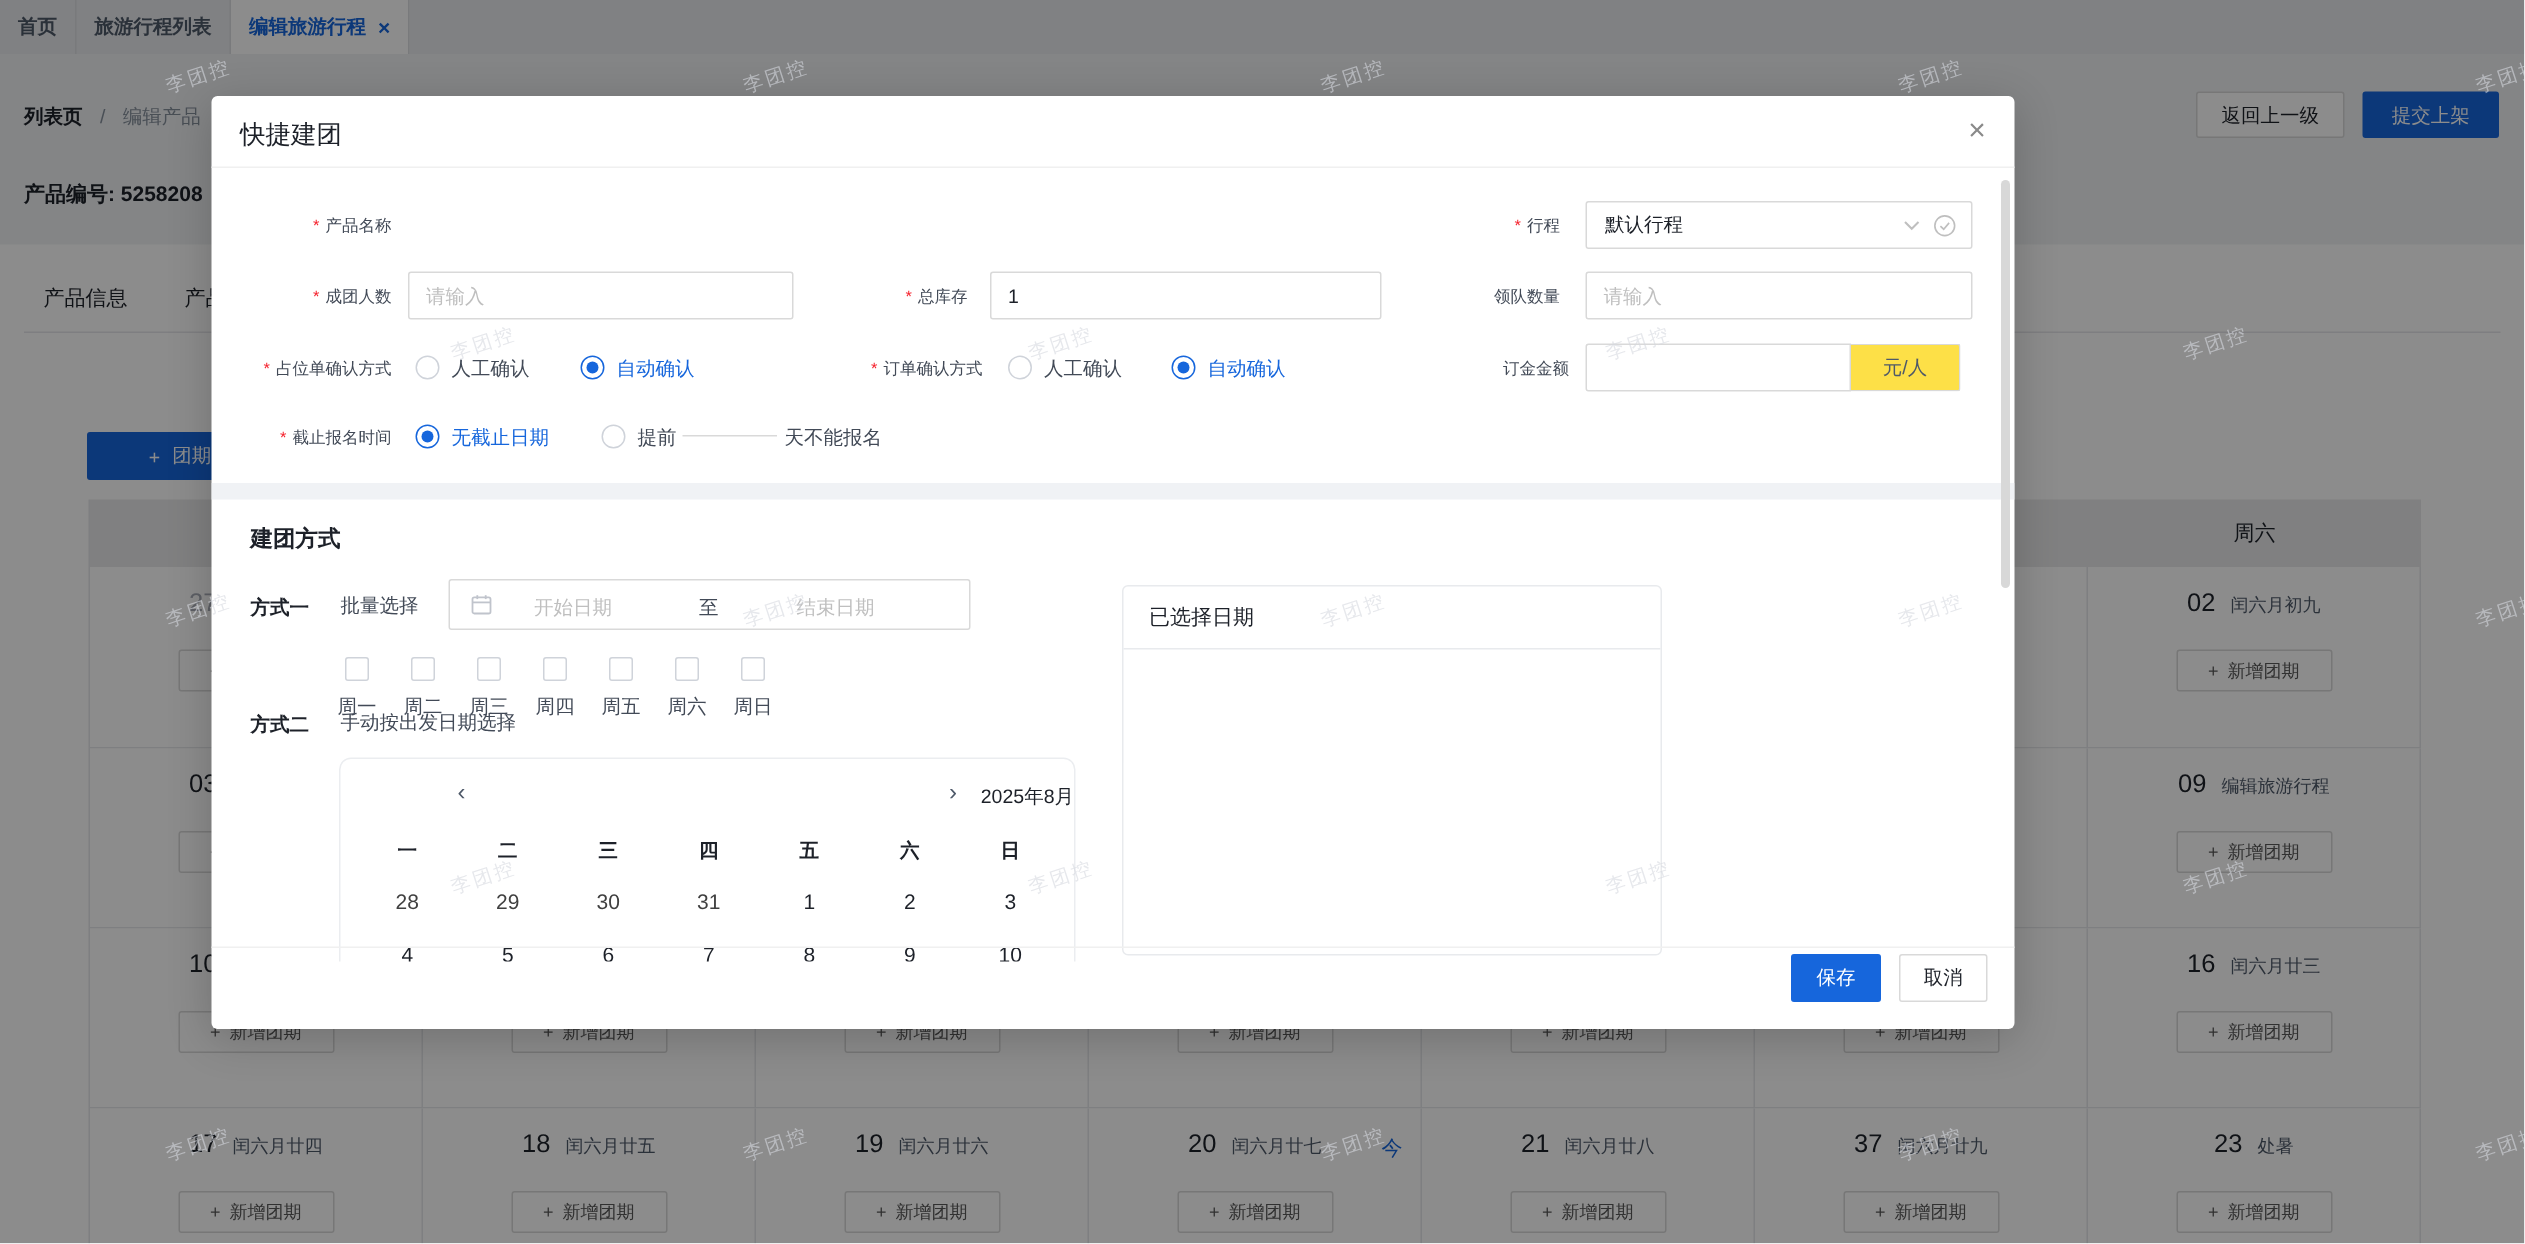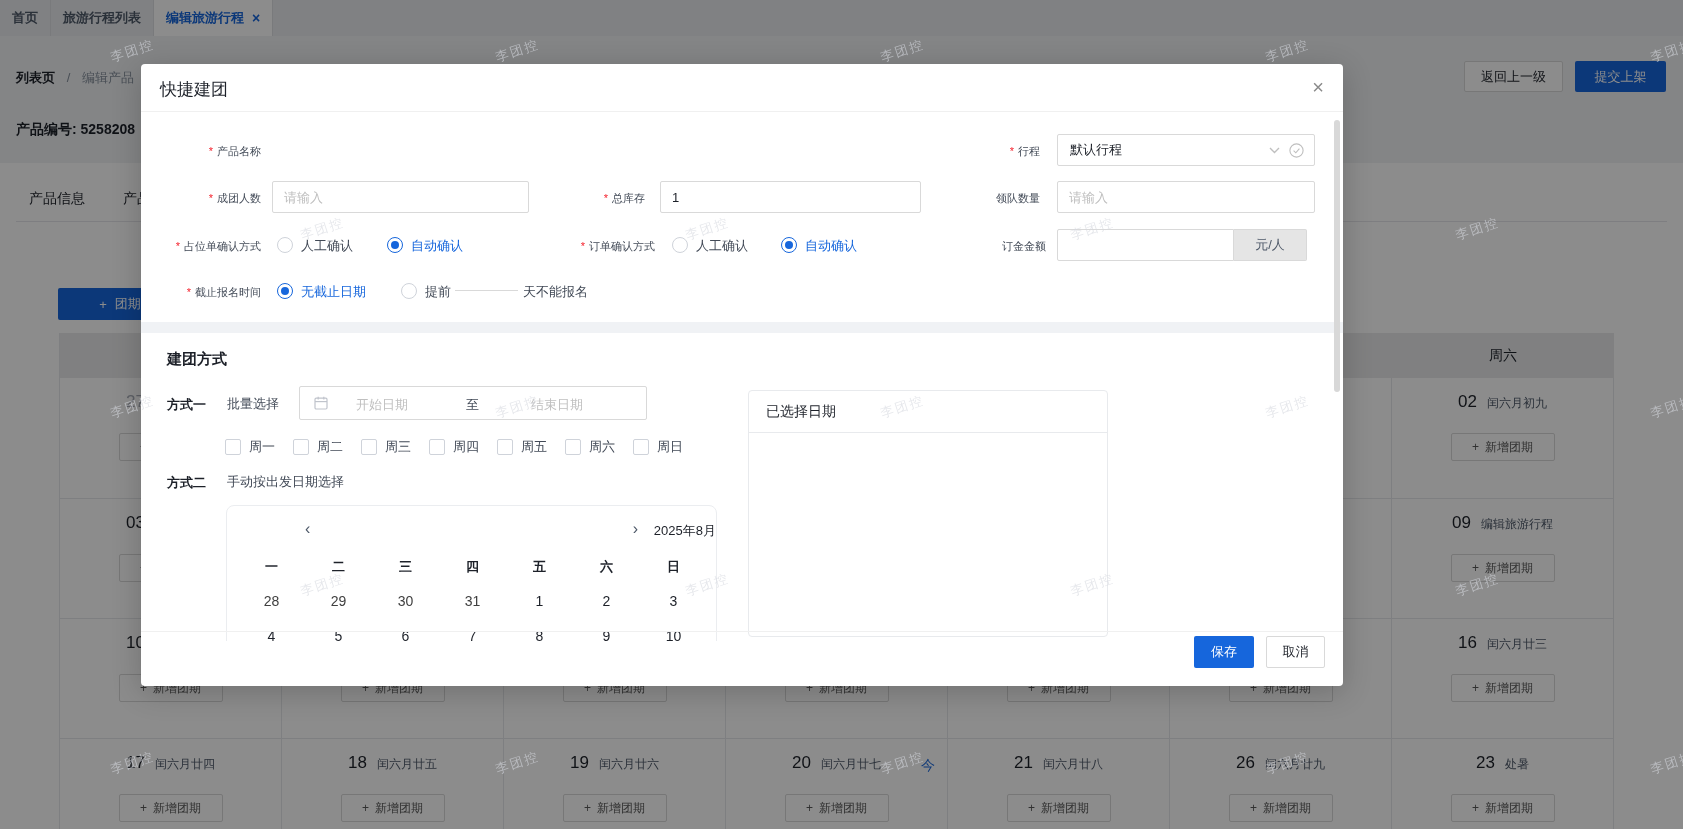--- a/index.html
+++ b/index.html
@@ -49,40 +49,40 @@
   .m-footer { position:absolute; left:0; bottom:0; width:100%; height:55px; border-top:1px solid #f0f0f0; }
   .scroll-thumb { position:absolute; right:3px; top:56px; width:6px; height:272px; background:#d8d8d8; border-radius:3px; z-index:2; }
 
   .lbl { position:absolute; width:110px; font-size:11px; color:#424a57; text-align:right; line-height:16px; white-space:nowrap; }
   .req { color:#f5222d; font-style:normal; margin-right:4px; }
   .txt { position:absolute; font-size:13px; color:#424a57; line-height:16px; white-space:nowrap; }
   .inp { position:absolute; height:32px; border:1px solid #d9d9d9; border-radius:2px; padding:0 11px; font-size:13px; color:#1d2129; background:#fff; font-family:inherit; }
   .inp::placeholder { color:#bfbfbf; }
   .sel { position:absolute; height:32px; border:1px solid #d9d9d9; border-radius:2px; background:#fff; display:flex; align-items:center; padding:0 56px 0 12px; font-size:13px; color:#1d2129; cursor:pointer; }
   .sel .sfx { position:absolute; display:flex; align-items:center; }
-  .suffix-box { position:absolute; height:32px; border:1px solid #d9d9d9; border-left:none; border-radius:0 2px 2px 0; background:#e5e5e5; color:#4e5969; display:flex; align-items:center; justify-content:center; font-size:13px; }
+  .suffix-box { position:absolute; height:32px; border:1px solid #d9d9d9; border-left:none; border-radius:0 2px 2px 0; background:#fde047; color:#4e5969; display:flex; align-items:center; justify-content:center; font-size:13px; }
   .uline { position:absolute; width:63px; height:26px; border:none; border-bottom:1px solid #d9d9d9; background:transparent; }
 
   .radio { position:absolute; width:16px; height:16px; border:1px solid #cfd3da; border-radius:50%; background:#fff; cursor:pointer; }
   .radio.on { border-color:var(--accent); }
   .radio.on::after { content:""; position:absolute; left:3px; top:3px; width:8px; height:8px; border-radius:50%; background:var(--accent); }
   .rlabel { position:absolute; font-size:13px; color:#424a57; line-height:16px; cursor:pointer; white-space:nowrap; }
   .rlabel.on { color:var(--accent); }
 
   .sect-divider { position:absolute; left:0; top:210px; width:100%; height:11px; background:#f0f2f5; }
   .sect-title { position:absolute; left:26px; top:238px; font-size:15px; font-weight:bold; color:#1d2129; }
   .mlabel { position:absolute; font-size:13px; font-weight:bold; color:#1d2129; white-space:nowrap; }
 
   .range-picker { position:absolute; left:158px; top:274px; width:348px; height:34px; border:1px solid #d9d9d9; border-radius:2px; background:#fff; }
   .range-picker .ric { position:absolute; left:14px; top:9px; }
   .range-picker .ph { position:absolute; top:9px; font-size:13px; color:#bfbfbf; }
   .range-picker .rto { position:absolute; left:166px; top:9px; font-size:13px; color:#424a57; }
 
   .wk-row { position:absolute; left:84px; top:326px; display:flex; gap:18px; }
-  .wk-item { display:flex; align-items:center; gap:8px; cursor:pointer; }
+  .wk-item { display:flex; align-items:center; gap:8px; cursor:pointer;flex-direction:column; }
   .checkbox { width:16px; height:16px; border:1px solid #cfd3da; border-radius:2px; background:#fff; }
   .wk-item span { font-size:13px; color:#424a57; }
 
   .mini-cal { position:absolute; left:85px; top:393px; width:491px; height:210px; border:1px solid #ebedf0; border-radius:8px; background:#fff; }
   .mc-nav { position:absolute; top:14px; font-size:16px; color:#4e5969; cursor:pointer; }
   .mc-title { position:absolute; left:0; top:16px; width:100%; text-align:right; font-size:13px; color:#1d2129; }
   .mc-grid { position:absolute; left:11px; display:grid; grid-template-columns:repeat(7,67px); }
   .mc-grid div { text-align:center; }
   .mc-wk { top:52px; font-size:13px; color:#1d2129; font-weight:bold; }
   .mc-r { font-size:14px; color:#1d2129; }
@@ -352,21 +352,21 @@
               <span class="day">21</span>
               <span class="lunar">闰六月廿八</span>
             </div>
             <div class="add-btn">
               <span>+</span>
               <span>新增团期</span>
             </div>
           </div>
           <div class="cal-cell">
             <div class="date-line">
-              <span class="day">26</span>
+              <span class="day">37</span>
               <span class="lunar">闰六月廿九</span>
             </div>
             <div class="add-btn">
               <span>+</span>
               <span>新增团期</span>
             </div>
           </div>
           <div class="cal-cell">
             <div class="date-line">
               <span class="day">23</span>

